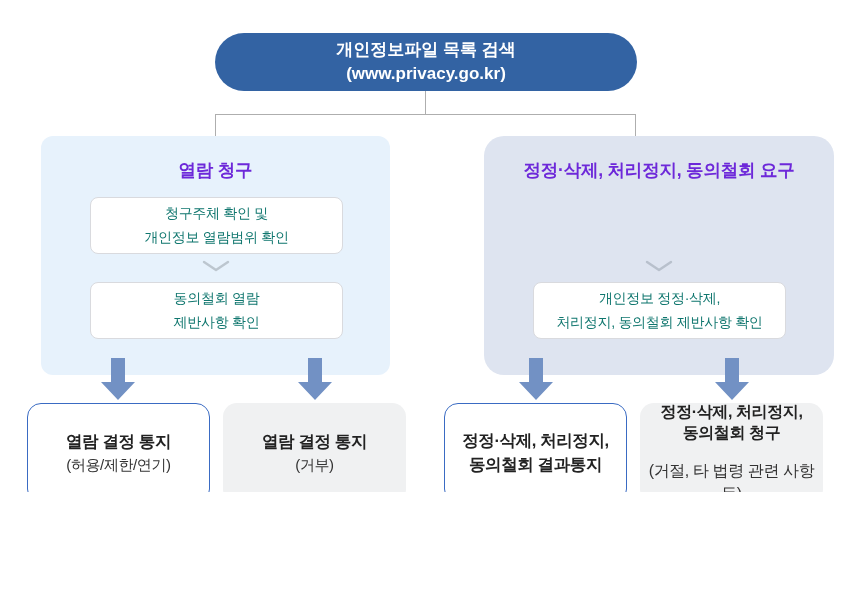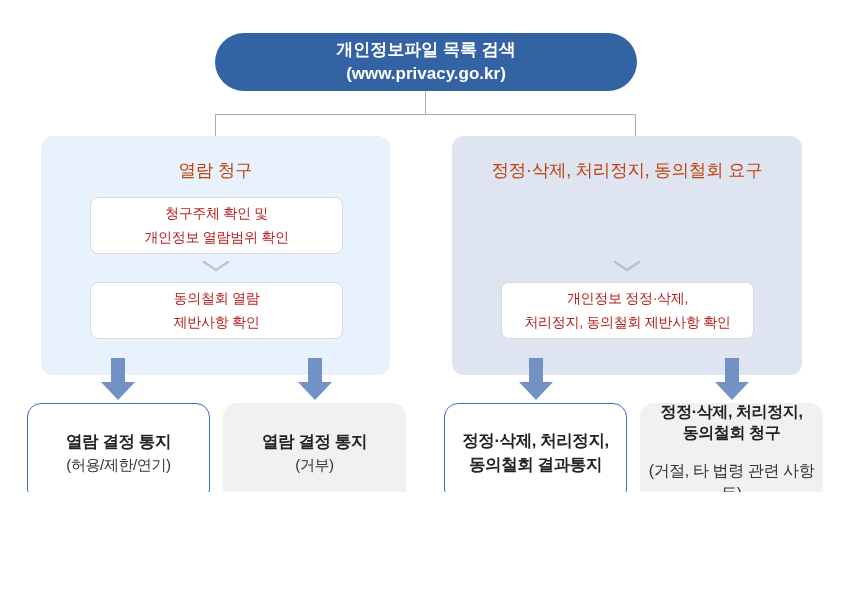--- a/index.html
+++ b/index.html
@@ -17,30 +17,30 @@
   
   .line{position:absolute;background:#aeaeae;}
   .v1{left:425px;top:91px;width:1px;height:23px;}
   .h1{left:215px;top:114px;width:420px;height:1px;}
   .v2{left:215px;top:114px;width:1px;height:26px;}
   .v3{left:635px;top:114px;width:1px;height:26px;}
 
   
   .panel{position:absolute;top:136px;height:239px;border-radius:12px;}
   .panel-left{left:41px;width:349px;background:#e7f2fc;}
-  .panel-right{left:452px;width:350px;background:#dee4f0;}
+  .panel-right{left:484px;width:350px;background:#dee4f0;border-radius:20px;}
   .panel-title{
     position:absolute;left:0;top:22px;width:100%;text-align:center;
-    font-size:17.5px;font-weight:normal;color:#c2410c;letter-spacing:-0.2px;
+    font-size:17.5px;font-weight:bold;color:#6d28d9;letter-spacing:-0.2px;
   }
   .step-box{
     position:absolute;left:49px;width:251px;height:55px;
     background:#ffffff;border:1px solid #d9dade;border-radius:8px;
     display:flex;flex-direction:column;align-items:center;justify-content:center;
-    text-align:left;font-size:14px;color:#b91c1c;line-height:1.7;letter-spacing:-0.3px;
+    text-align:left;font-size:14px;color:#0f766e;line-height:1.7;letter-spacing:-0.3px;
   }
   .step-1{top:61px;}
   .step-2{top:146px;}
   .panel-chevron{position:absolute;left:50%;transform:translateX(-50%);top:124px;width:28px;height:12px;}
 
   
   .flow-arrow{position:absolute;top:358px;width:34px;height:42px;}
   .arrow-a{left:101px;} .arrow-b{left:298px;} .arrow-c{left:519px;} .arrow-d{left:715px;}
 
   

